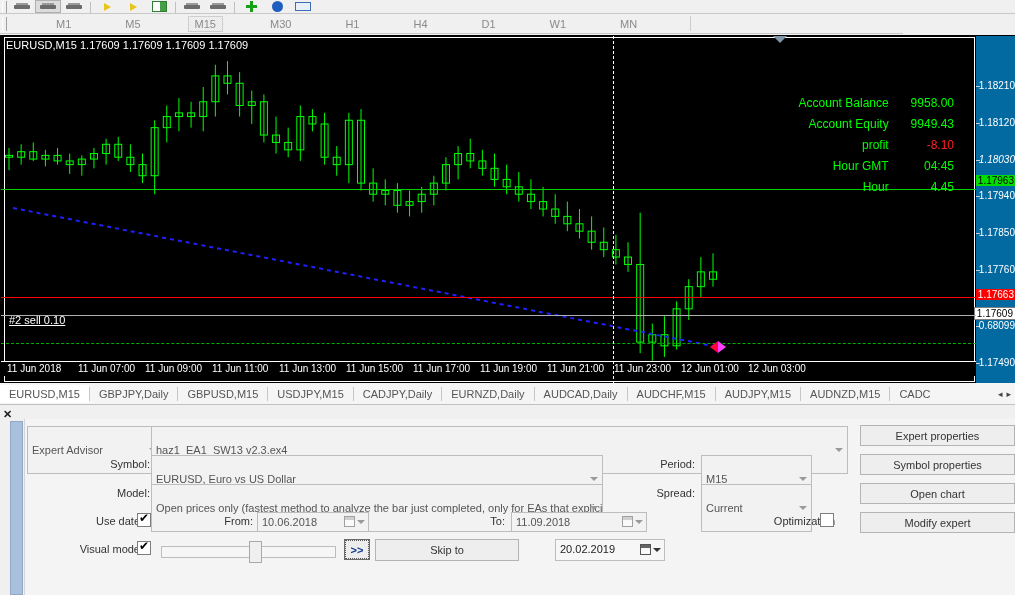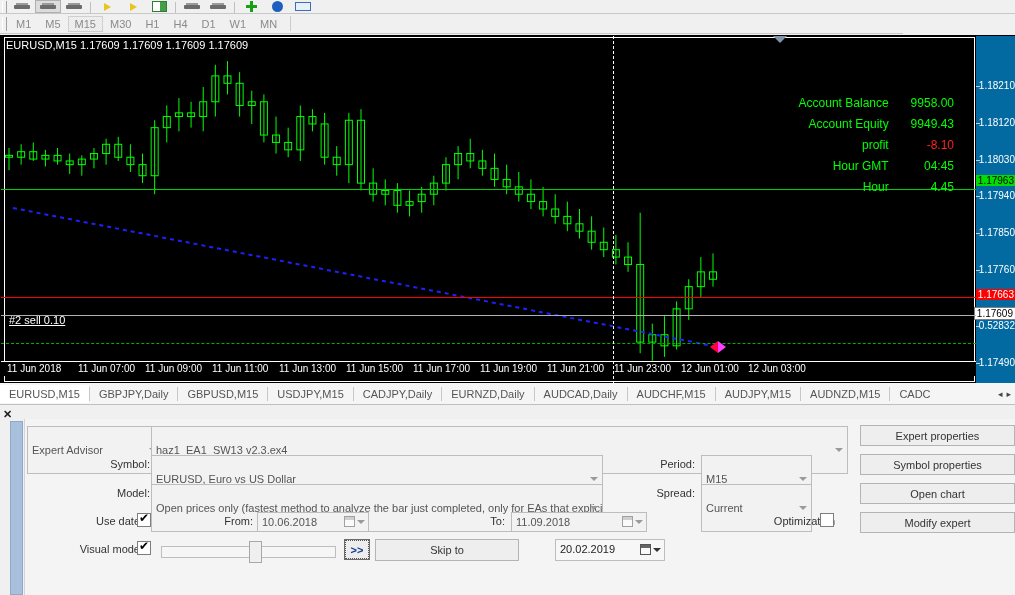--- a/index.html
+++ b/index.html
@@ -33,21 +33,21 @@
   .plus-ico::before { content:"";position:absolute;left:4px;top:0;width:3px;height:11px;background:#15a015; }
   .plus-ico::after  { content:"";position:absolute;left:0;top:4px;width:11px;height:3px;background:#15a015; }
   .globe-ico { width:11px;height:11px;border-radius:50%;background:#1d5fbf; }
   .rect-ico { width:16px;height:9px;border:1px solid #3b6fb5;background:#e8f0fb; }
   .tb-sep { width:1px; height:11px; background:#c0c0c0; margin:0 3px; }
 
   
   #tfbar {
     position:absolute; left:0; top:14px; width:903px; height:20px;
     background:#f0f0f0; border-bottom:1px solid #c8c8c8;
-    display:flex; align-items:center;
+    display:flex; align-items:center;gap:40px;
   }
   #tfbar .tb-grip { height:14px; }
   .tf {
     padding:2px 7px; color:#8a8a8a; font-size:11px; line-height:12px;
     font-family:"Liberation Sans", sans-serif;
   }
   .tf.active {
     background:repeating-conic-gradient(#e6e6e6 0% 25%, #f4f4f4 0% 50%) 0 0/2px 2px;
     border:1px solid #cfcfcf; padding:1px 6px; color:#8a8a8a;
   }
@@ -432,35 +432,35 @@
         <div class="tlabel" style="left: 747px;">12 Jun 03:00</div>
       </div>
   </div>
 
   <div id="price-axis">
       <div class="pxtick" style="top: 50px;"></div>
       <div class="pxlabel" style="top: 44px;">1.18210</div>
       <div class="pxtick" style="top: 87px;"></div>
       <div class="pxlabel" style="top: 81px;">1.18120</div>
       <div class="pxtick" style="top: 124px;"></div>
-      <div class="pxlabel" style="top: 118px;">1.18030</div>
+      <div class="pxlabel" style="top: 118px; font-style: italic;">1.18030</div>
       <div class="pxtick" style="top: 145px;"></div>
       <div class="pxlabel hl-green" style="top: 139px;">1.17963</div>
       <div class="pxtick" style="top: 160px;"></div>
       <div class="pxlabel" style="top: 154px;">1.17940</div>
       <div class="pxtick" style="top: 197px;"></div>
       <div class="pxlabel" style="top: 191px;">1.17850</div>
       <div class="pxtick" style="top: 234px;"></div>
       <div class="pxlabel" style="top: 228px;">1.17760</div>
       <div class="pxtick" style="top: 259px;"></div>
       <div class="pxlabel hl-red" style="top: 253px;">1.17663</div>
       <div class="pxtick" style="top: 277px;"></div>
       <div class="pxlabel hl-white" style="top: 271px;">1.17609</div>
       <div class="pxtick" style="top: 290px;"></div>
-      <div class="pxlabel" style="top: 284px;">0.52832</div>
+      <div class="pxlabel" style="top: 284px;">0.68099</div>
       <div class="pxtick" style="top: 327px;"></div>
       <div class="pxlabel" style="top: 321px;">1.17490</div>
       <div class="pxtick" style="top: 356px;"></div>
       <div class="pxlabel" style="top: 350px;">1.17400</div>
     </div>
 </div>
 
 <div id="tabs">
     <div class="tab active">EURUSD,M15</div>
     <div class="tab-div"></div>

